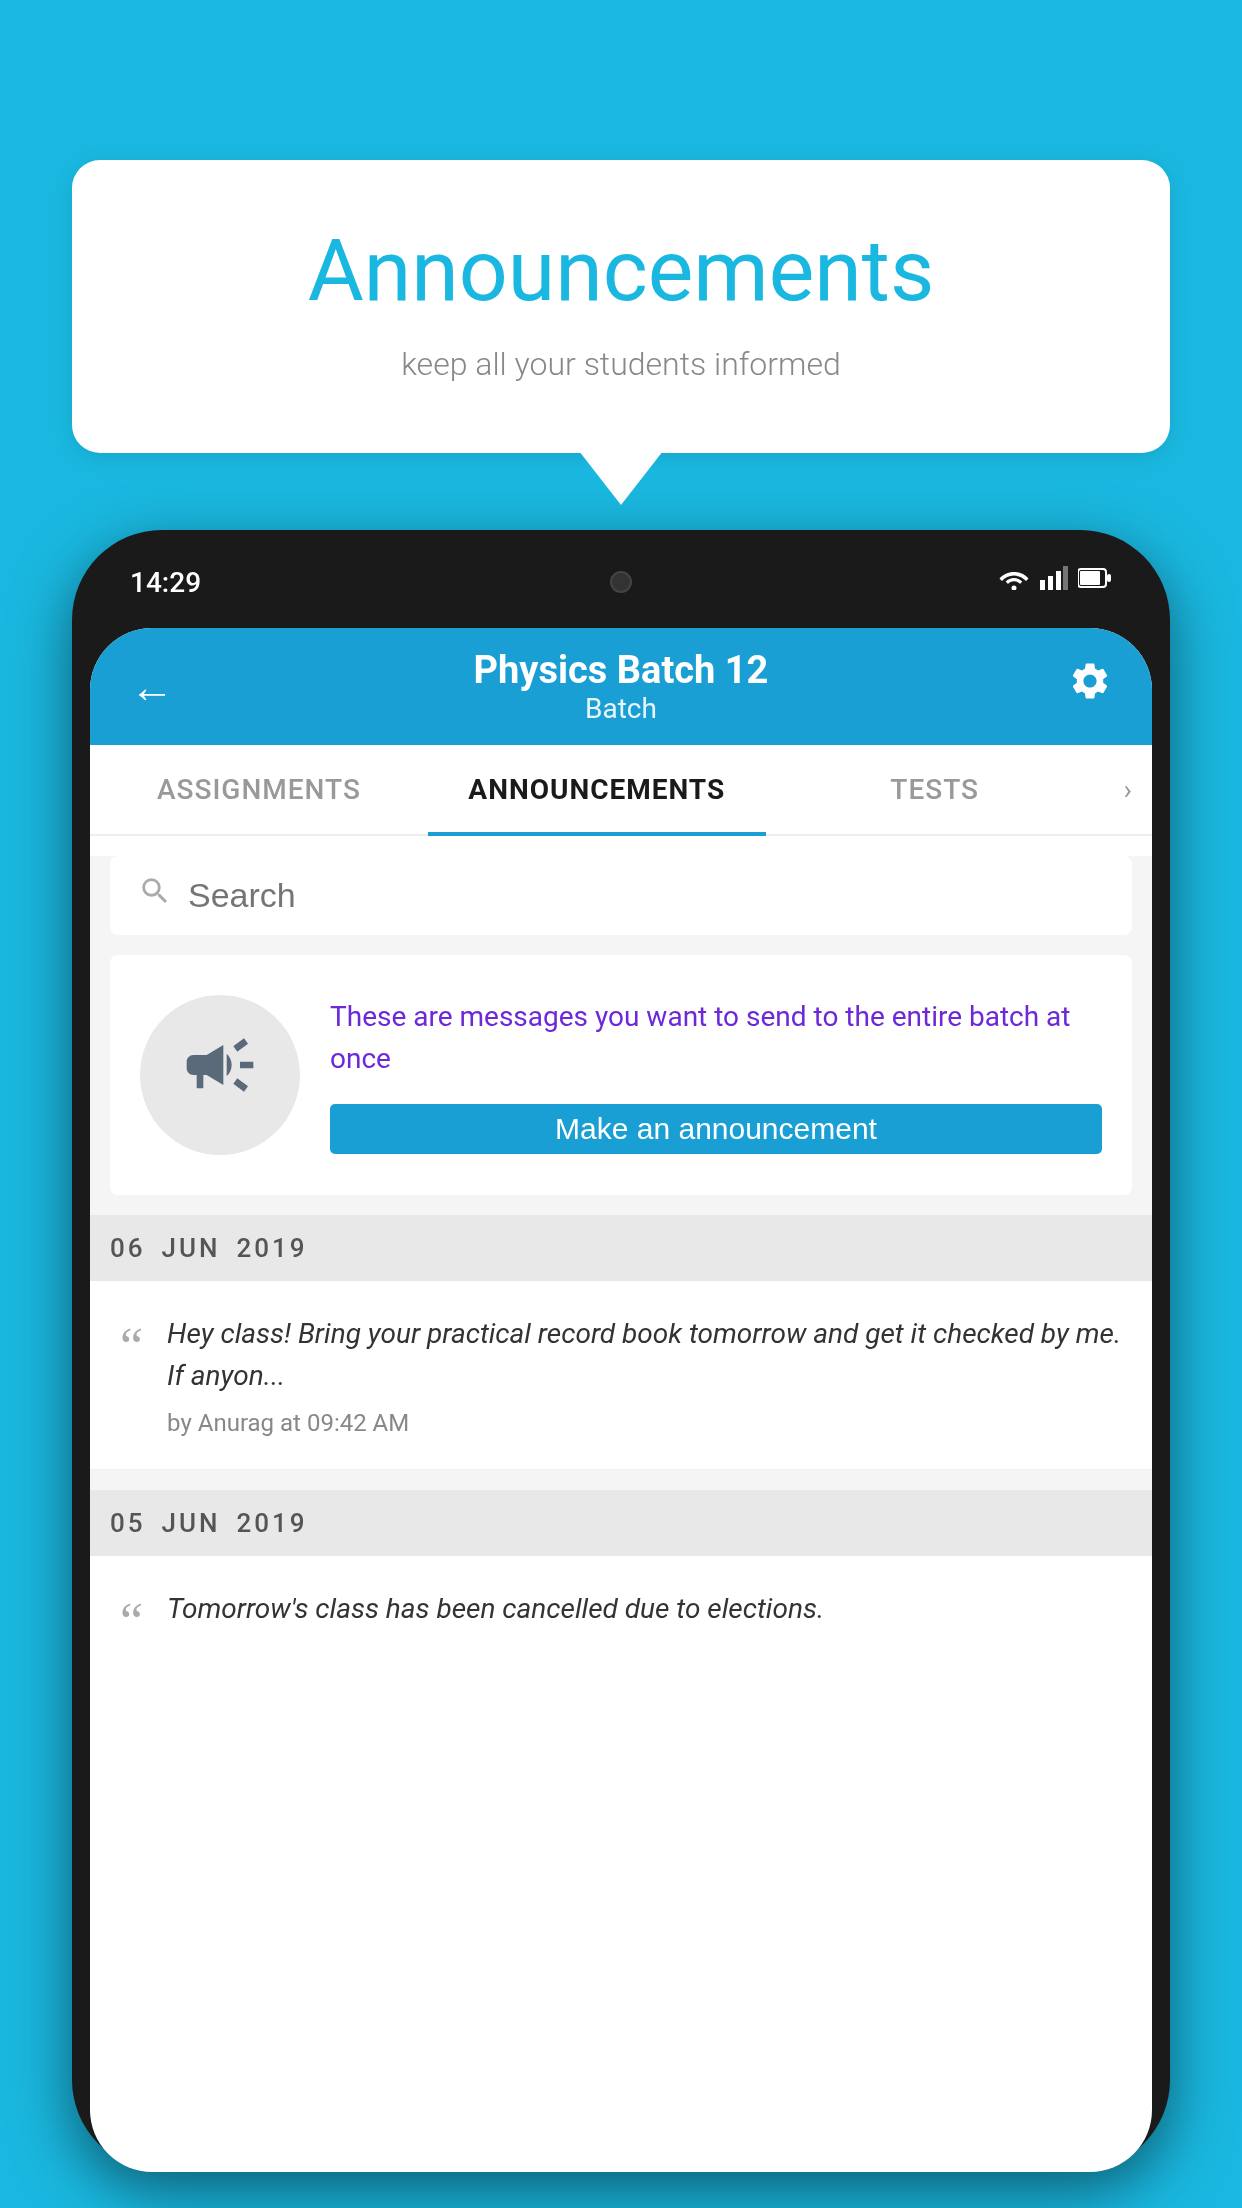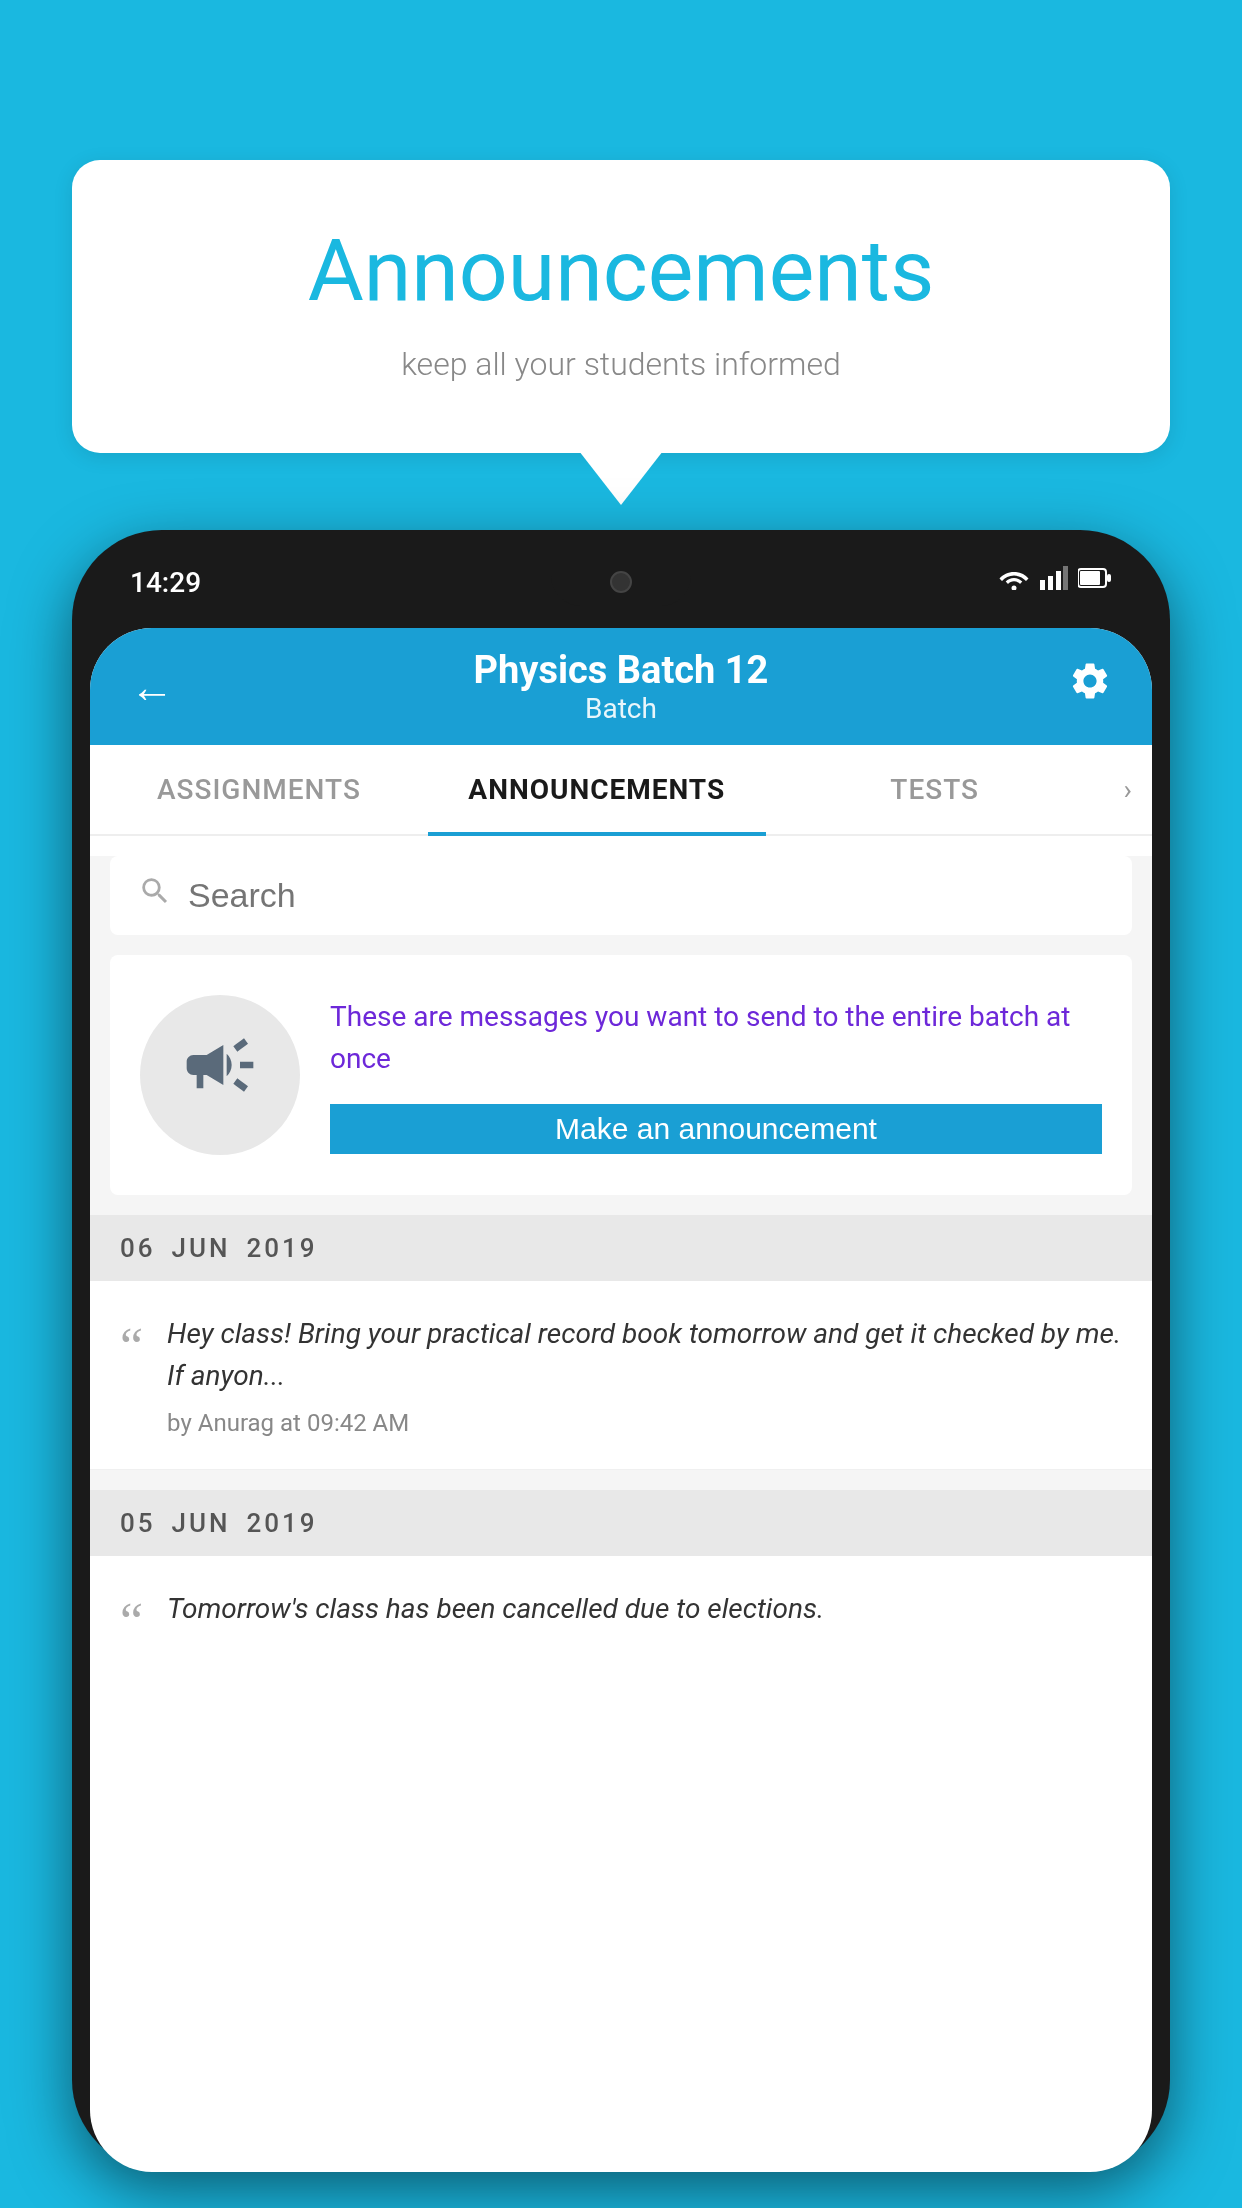--- a/index.html
+++ b/index.html
@@ -276,32 +276,32 @@
       font-size: 28px;
       color: #6d28d9;
       line-height: 1.5;
       margin-bottom: 24px;
     }
 
     .make-announcement-btn {
       background: #1a9fd4;
       color: white;
       border: none;
-      border-radius: 0;
+      border-radius: 5px;
       padding: 8px 36px;
       font-size: 30px;
       font-weight: 500;
       cursor: pointer;
       width: 100%;
     }
 
     
     .date-separator {
       background: #e8e8e8;
-      padding: 18px 30px;
+      padding: 18px 20px;
       display: flex;
       gap: 16px;
       margin-top: 20px;
     }
 
     .date-part {
       font-size: 26px;
       color: #555;
       font-weight: 500;
       letter-spacing: 3px;

